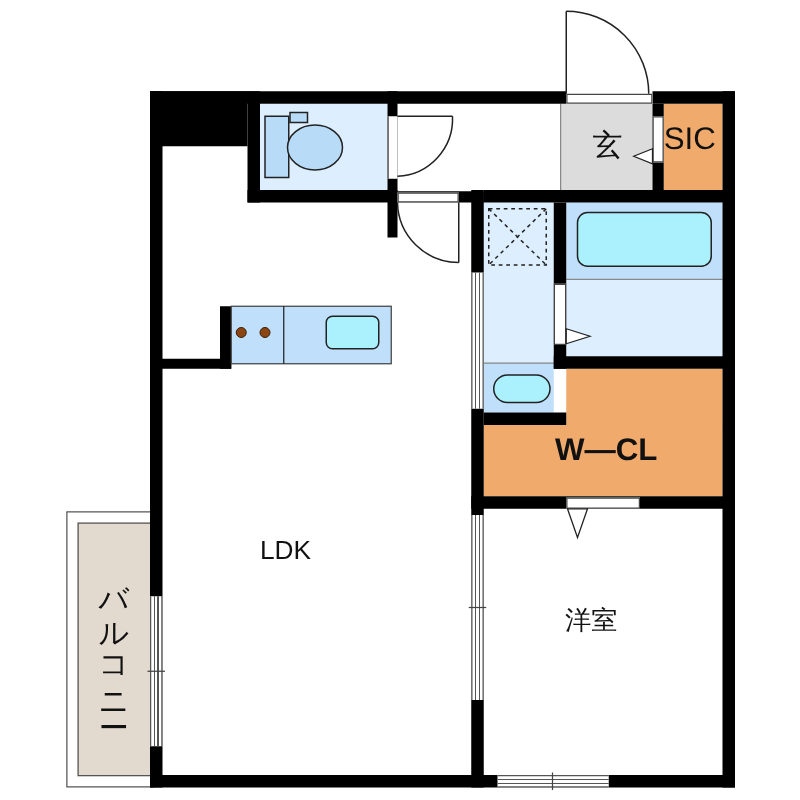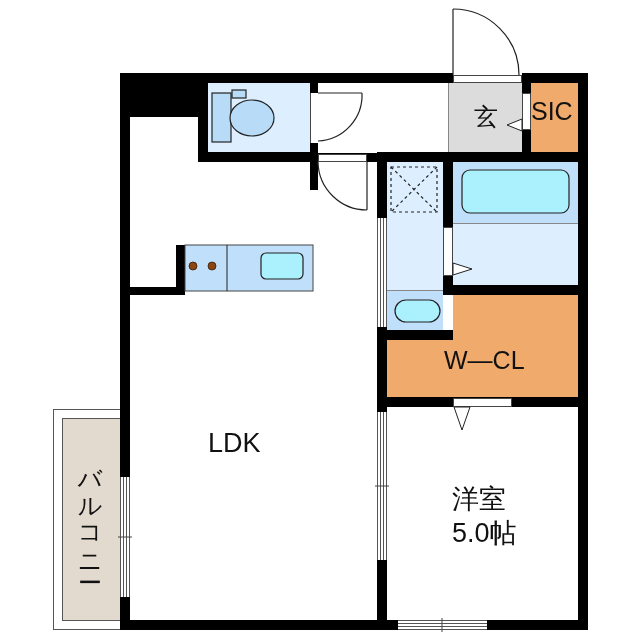--- a/index.html
+++ b/index.html
@@ -15,21 +15,21 @@
     .room-orange { background: #f0aa6c; }
     .balcony-outer { background: #fff; border: 1px solid #555; }
     .balcony-inner { background: #e2d9cf; border: 1px solid #555; }
     .vwin { background: #fff;
             background-image: linear-gradient(to right, transparent 2px, #555 2px, #555 3px, transparent 3px, transparent 5px, #555 5px, #555 6px, transparent 6px);
             border-left: 1px solid #555; border-right: 1px solid #555; }
     .hwin { background: #fff;
             background-image: linear-gradient(to bottom, transparent 2px, #555 2px, #555 3px, transparent 3px, transparent 5px, #555 5px, #555 6px, transparent 6px);
             border-top: 1px solid #555; border-bottom: 1px solid #555; }
     .label { position: absolute; white-space: nowrap; line-height: 1; }
-    .room-title { font-size: 27px; }
+    .room-title { font-size: 21px; }
     .small-title { font-size: 24px; }
     .vertical { writing-mode: vertical-rl; text-orientation: upright; font-size: 24px; letter-spacing: 2px; }
     svg.overlay { position: absolute; left: 0; top: 0; width: 640px; height: 640px; pointer-events: none; }
   </style>
 </head>
 <body>
 
 <div class="abs" style="left:0;top:0;width:640px;height:640px;">
 
   <div class="abs balcony-outer" style="left:53px;top:409px;width:70px;height:221px;"></div>
@@ -123,21 +123,20 @@
 
     <rect x="395" y="300" width="45" height="22" rx="11" fill="#aaf0fd" stroke="#222" stroke-width="1.2"></rect>
 
     <line x1="118" y1="537" x2="132" y2="537" stroke="#444" stroke-width="1"></line>
     <line x1="442" y1="618" x2="442" y2="632" stroke="#444" stroke-width="1"></line>
     <line x1="375" y1="486" x2="389" y2="486" stroke="#444" stroke-width="1"></line>
   </svg>
 
   <div class="label small-title" style="left:474px;top:105px;">玄</div>
   <div class="label small-title" style="left:531px;top:99px;font-size:25px;">SIC</div>
-  <div class="label room-title" style="left:444px;top:348px;font-size:25px;">W—CL</div>
+  <div class="label room-title" style="left:444px;top:348px;font-size:25px;font-weight:bold;">W—CL</div>
 
   <div class="label room-title" style="left:208px;top:430px;">LDK</div>
 
   <div class="label room-title" style="left:452px;top:486px;">洋室</div>
-  <div class="label room-title" style="left:452px;top:520px;">5.0帖</div>
 
   <div class="label vertical" style="left:78px;top:452px;">バルコニー</div>
 </div>
 
 </body></html>

